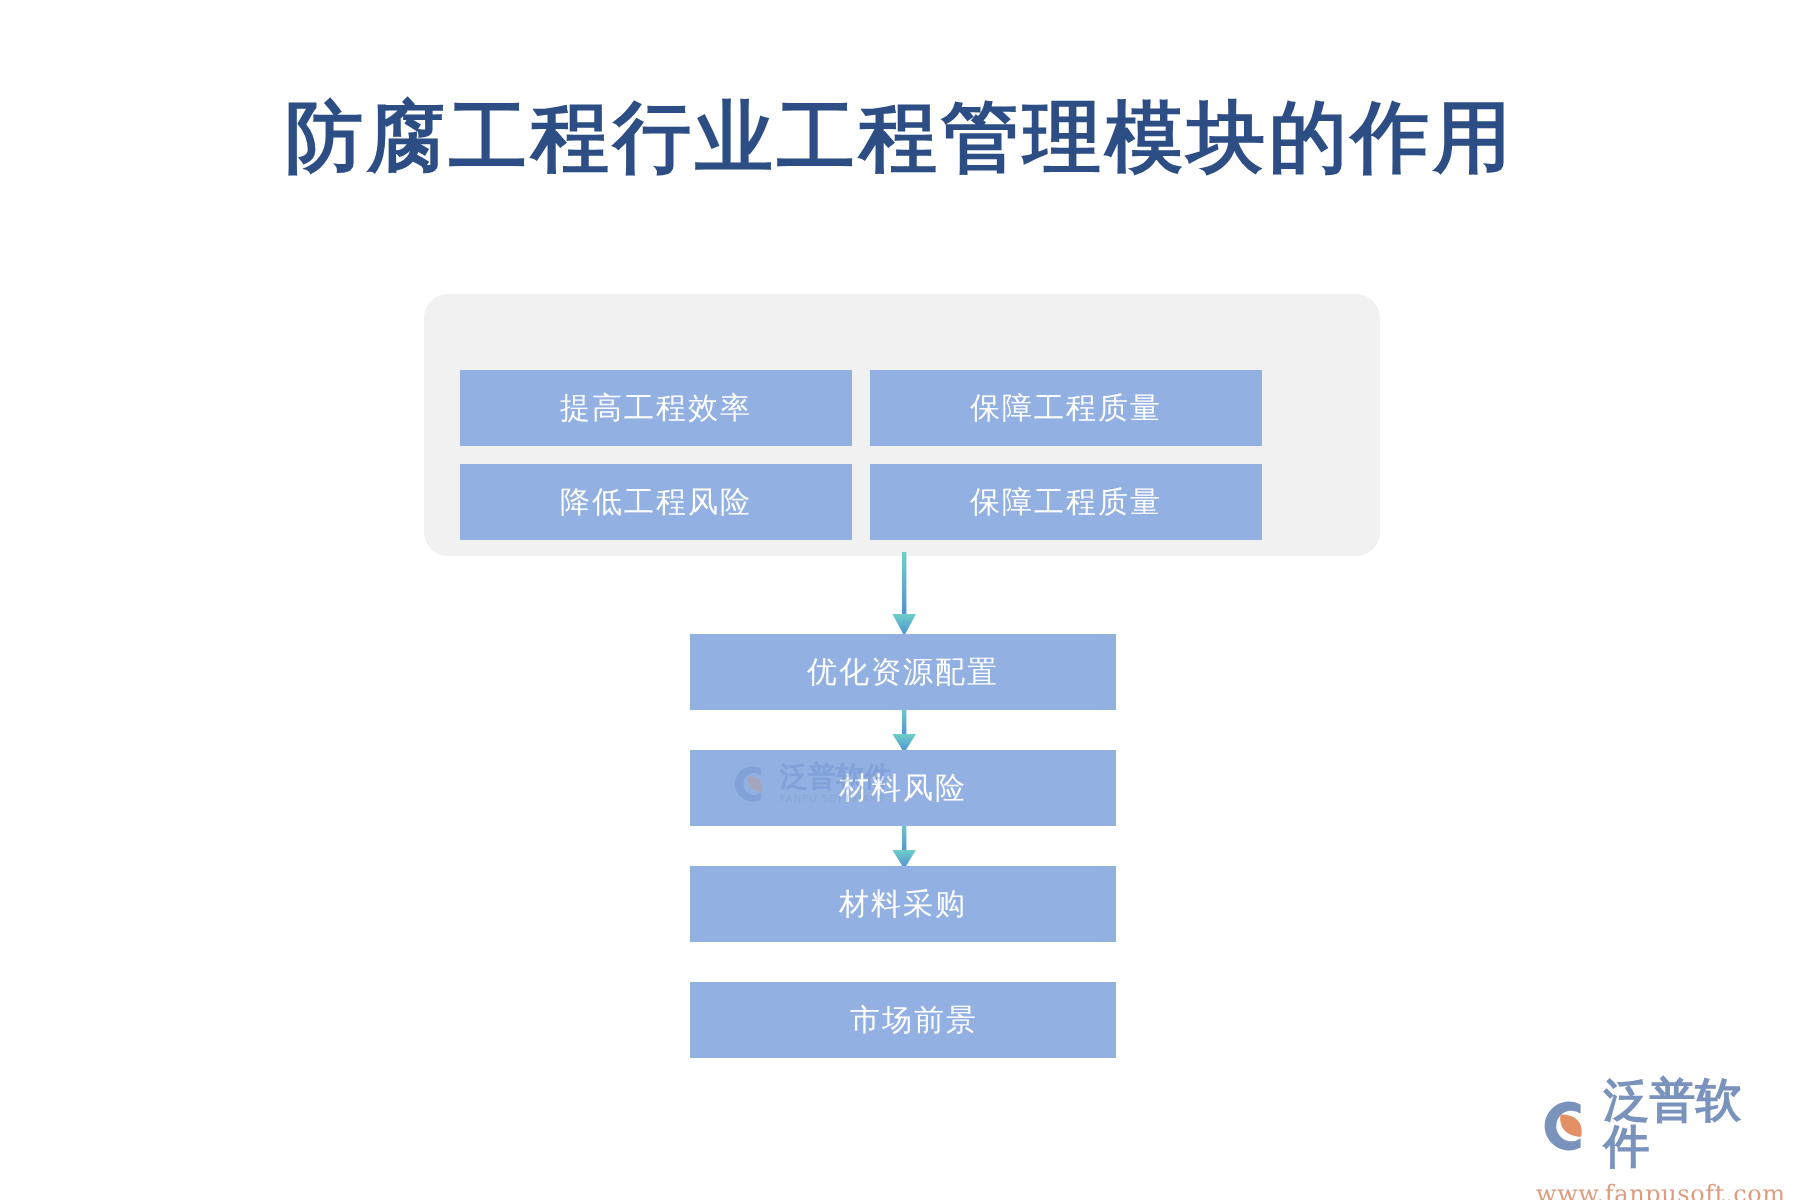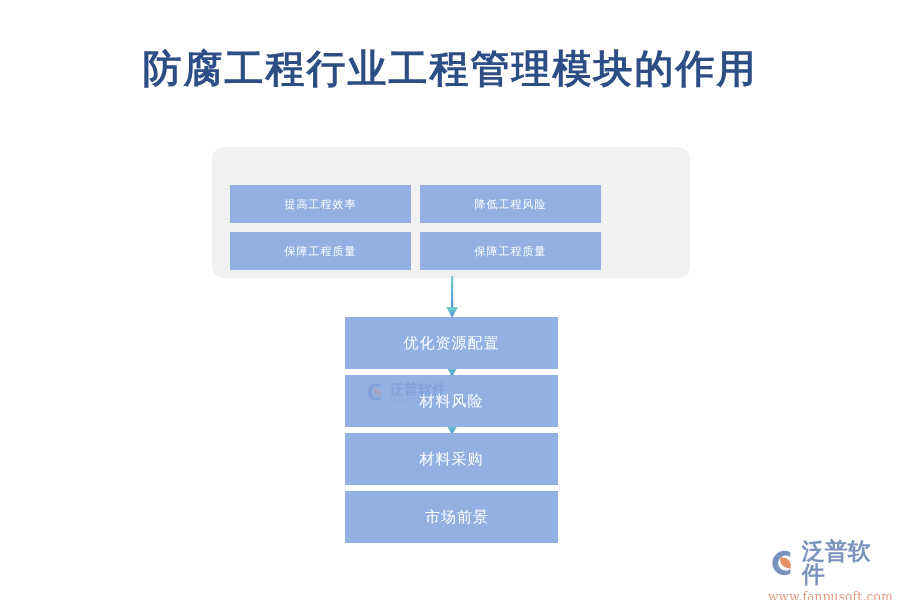--- a/index.html
+++ b/index.html
@@ -47,38 +47,38 @@
   .panel-grid {
     position: absolute;
     left: 18px;
     top: 38px;
     width: 443px;
     display: flex;
     flex-wrap: wrap;
     gap: 9px 9px;
   }
   .benefit-box {
-    width: 181px;
+    width: 196px;
     height: 38px;
     background: #92b0e2;
     color: #ffffff;
-    font-size: 11px;
+    font-size: 15px;
     display: flex;
     align-items: center;
     justify-content: center;
     letter-spacing: 1px;
     box-sizing: border-box;
   }
 
   
   .flow-box {
     position: absolute;
     left: 345px;
     width: 213px;
-    height: 52px;
+    height: 38px;
     background: #92b0e2;
     color: #ffffff;
     font-size: 15px;
     display: flex;
     align-items: center;
     justify-content: center;
     letter-spacing: 1px;
     box-sizing: border-box;
     z-index: 3;
   }
@@ -164,22 +164,22 @@
 </head>
 <body>
 
 <div id="stage">
 
   <div class="page-title">防腐工程行业工程管理模块的作用</div>
 
   <div class="panel">
     <div class="panel-grid">
       <div class="benefit-box">提高工程效率</div>
+      <div class="benefit-box">保障工程质量</div>
       <div class="benefit-box">降低工程风险</div>
-      <div class="benefit-box">保障工程质量</div>
       <div class="benefit-box">保障工程质量</div>
     </div>
   </div>
 
   <svg class="arrow arrow-0" viewBox="0 0 18 43" preserveAspectRatio="none">
     <defs>
       <linearGradient id="agrad0" x1="0" y1="0" x2="0" y2="1">
         <stop offset="0%" stop-color="#6ecfc8"></stop>
         <stop offset="100%" stop-color="#4f8fd4"></stop>
       </linearGradient>

